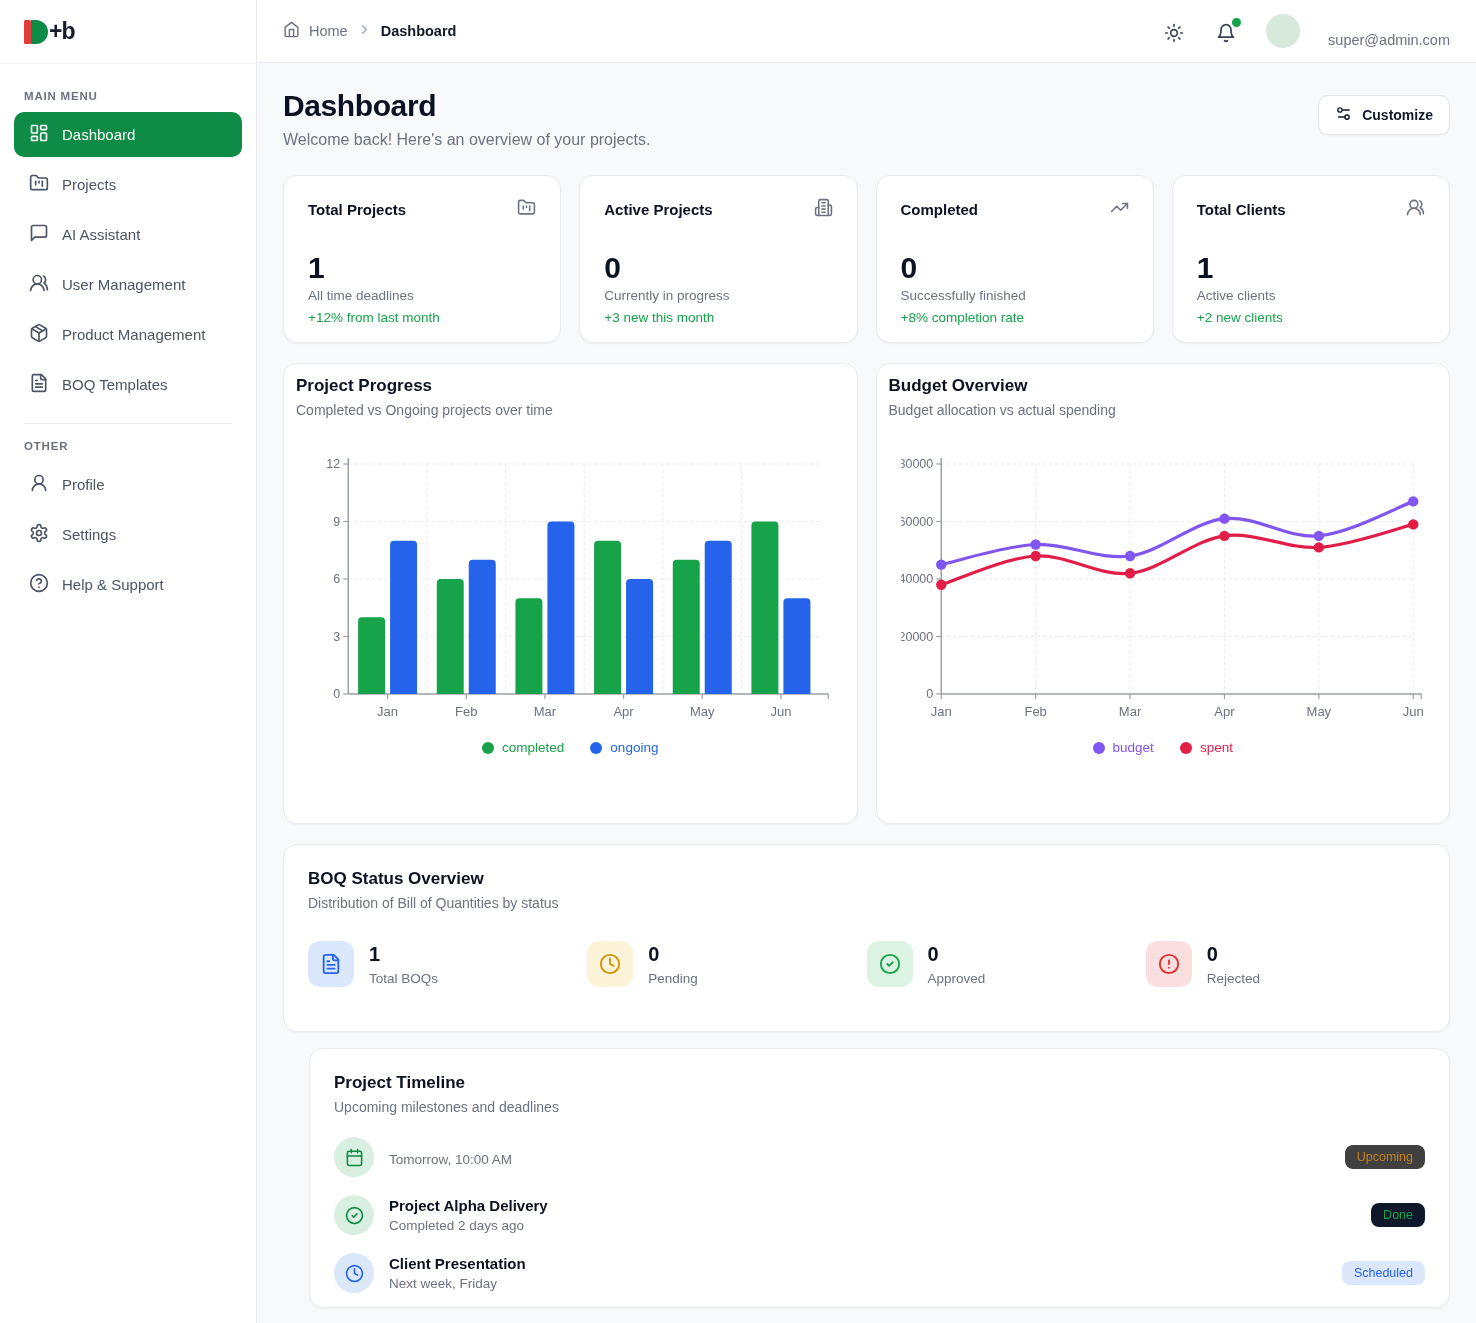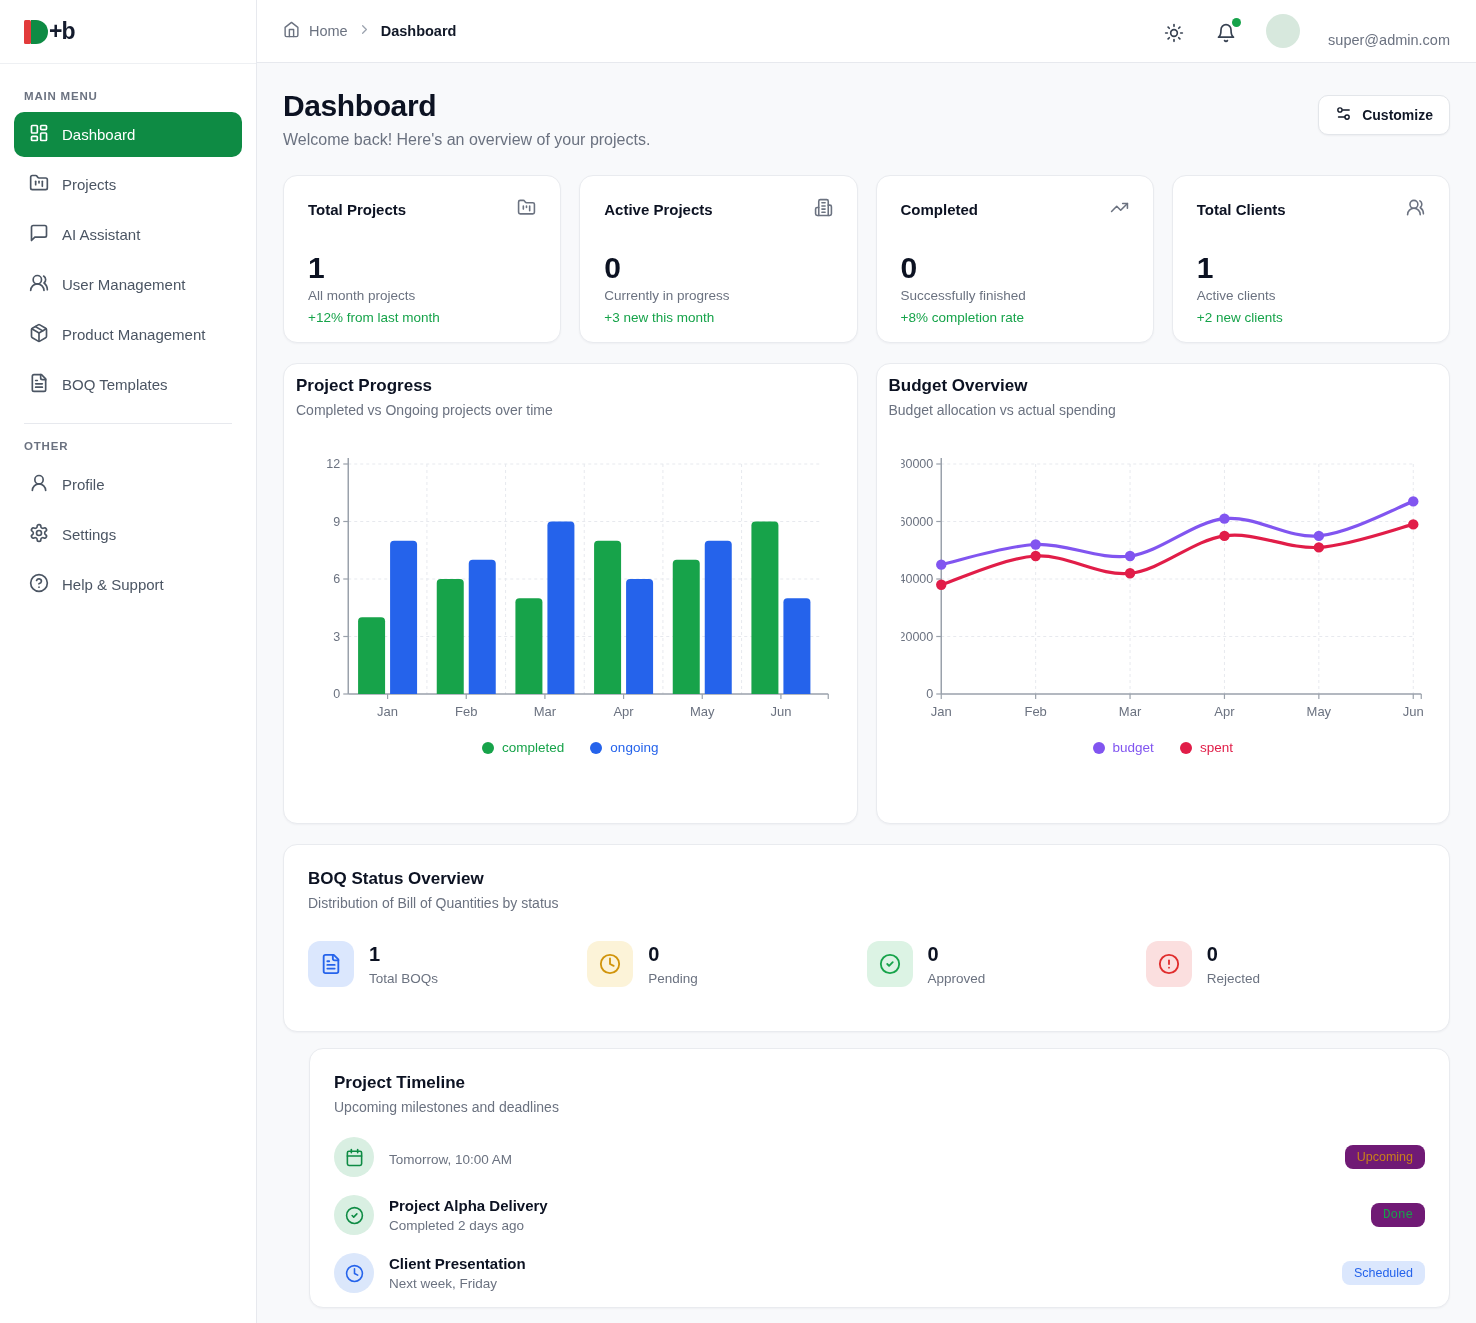--- a/index.html
+++ b/index.html
@@ -91,22 +91,22 @@
   .tl-list { margin-top:22px; display:flex; flex-direction:column; gap:18px; }
   .tl-item { display:flex; align-items:center; gap:15px; }
   .tl-iconbox { width:40px; height:40px; border-radius:50%; display:flex; align-items:center; justify-content:center; flex:0 0 auto; }
   .tl-iconbox svg { width:19px; height:19px; }
   .tl-green { background:#d9efe2; color:#0e8b44; }
   .tl-blue  { background:#dbe7fb; color:#2563eb; }
   .tl-text { flex:1; }
   .tl-title { font-size:15px; font-weight:700; color:#0c1222; }
   .tl-sub { font-size:13.5px; color:#6b7280; margin-top:4px; }
   .badge { padding:5px 12px; border-radius:8px; font-size:12.5px; font-weight:500; }
-  .badge-amber { background:#701a75; color:#c8801a; }
-  .badge-green { background:#701a75; color:#17a34a;font-family:Liberation Mono, monospace; }
+  .badge-amber { background:#404040; color:#c8801a; }
+  .badge-green { background:#0f172a; color:#17a34a; }
   .badge-blue  { background:#dbe7fd; color:#2563eb; }
 </style>
 </head>
 <body>
 
 <div class="app">
 
   <aside class="sidebar">
     <div class="logo-row">
       <span class="logo">
@@ -264,21 +264,21 @@
           <div class="stat-head">
             <span class="stat-title">Total Projects</span>
             <span><svg viewBox="0 0 24 24" fill="none" stroke="currentColor" stroke-width="2" stroke-linecap="round" stroke-linejoin="round" width="19" height="19">
                   <path d="M4 20h16a2 2 0 0 0 2-2V8a2 2 0 0 0-2-2h-7.93a2 2 0 0 1-1.66-.9l-.82-1.2A2 2 0 0 0 7.93 3H4a2 2 0 0 0-2 2v13c0 1.1.9 2 2 2Z"></path>
                   <path d="M8 10v4"></path>
                   <path d="M12 10v2"></path>
                   <path d="M16 10v6"></path>
                 </svg></span>
           </div>
           <div class="stat-value">1</div>
-          <div class="stat-sub">All month projects</div>
+          <div class="stat-sub">All time deadlines</div>
           <div class="stat-delta">+12% from last month</div>
         </div>
 
         <div class="card stat-card">
           <div class="stat-head">
             <span class="stat-title">Active Projects</span>
             <span><svg viewBox="0 0 24 24" fill="none" stroke="currentColor" stroke-width="2" stroke-linecap="round" stroke-linejoin="round" width="19" height="19">
                   <path d="M6 22V4a2 2 0 0 1 2-2h8a2 2 0 0 1 2 2v18Z"></path>
                   <path d="M6 12H4a2 2 0 0 0-2 2v6a2 2 0 0 0 2 2h2"></path>
                   <path d="M18 9h2a2 2 0 0 1 2 2v9a2 2 0 0 1-2 2h-2"></path>

